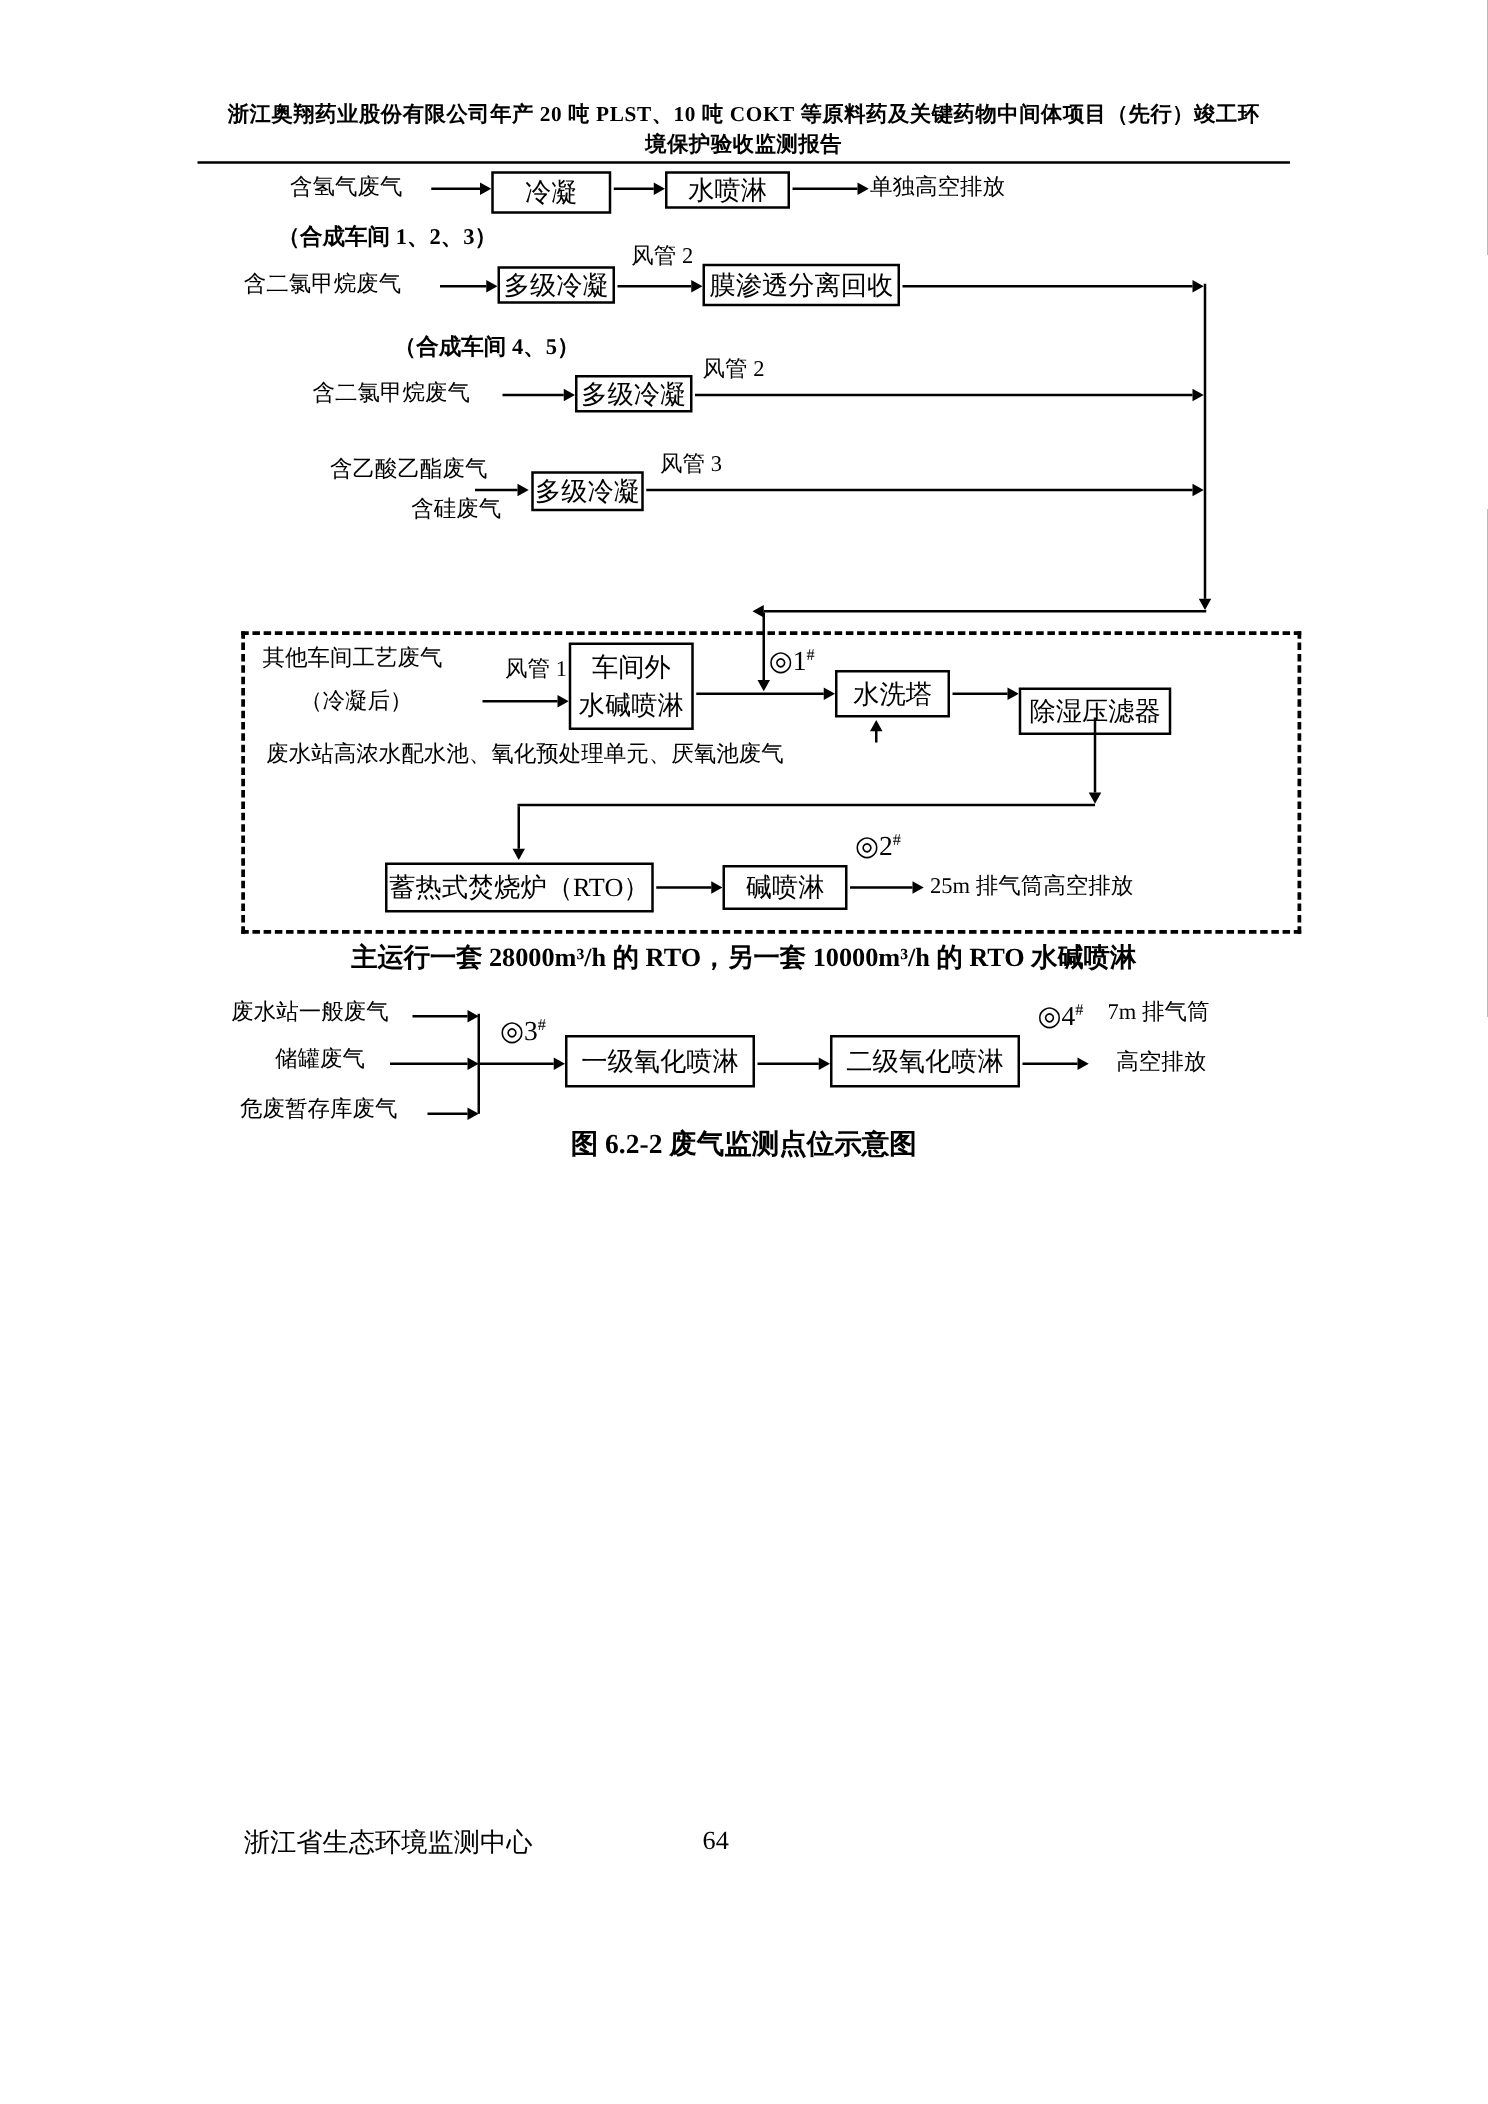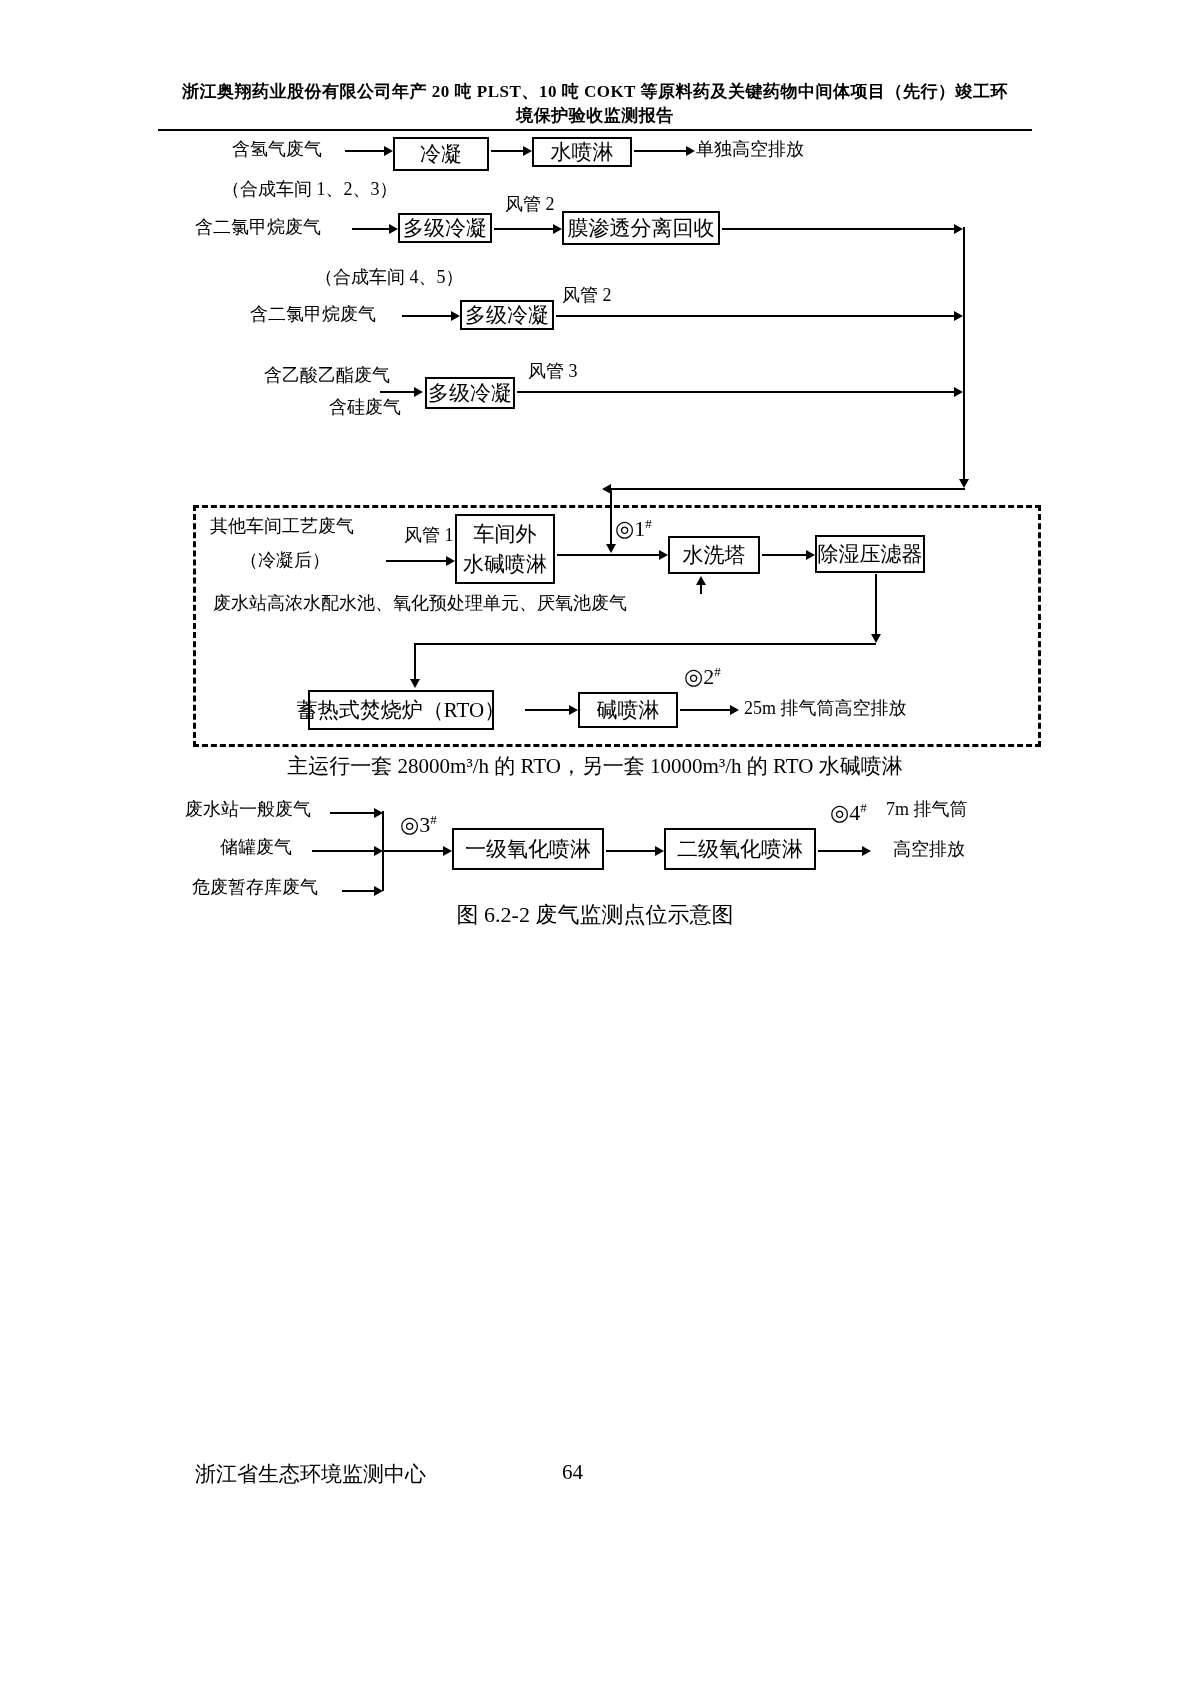--- a/index.html
+++ b/index.html
@@ -6,21 +6,21 @@
   .page{
     position:relative;
     width:1190px;height:1683px;
     margin:0 auto;
     background:#fff;
     font-family:"Liberation Serif","DejaVu Serif",serif;
     color:#000;
     overflow:hidden;
   }
   .t{position:absolute;font-size:18px;line-height:1.25;white-space:nowrap;}
-  .bold{font-weight:normal;}
+  .bold{font-weight:bold;}
   .hdr{position:absolute;width:100%;text-align:center;font-size:17px;font-weight:bold;letter-spacing:0.5px;}
   .rule{position:absolute;background:#000;height:2px;}
   .fbox{
     position:absolute;border:2px solid #000;background:#fff;
     box-sizing:border-box;display:flex;flex-direction:column;
     align-items:center;justify-content:center;text-align:center;
     font-size:21px;line-height:1.45;white-space:nowrap;
   }
   .dashedbox{position:absolute;border:3px dashed #000;box-sizing:border-box;background:transparent;}
   .hl{position:absolute;height:2px;background:#000;}
@@ -120,35 +120,35 @@
   <div class="hl" style="left:557px;top:554px;width:102px;"></div>
   <div class="ah ah-r" style="left:659px;top:550px;"></div>
   <div class="mp" style="left:615px;top:516px;">
     <span>◎1</span><sup>#</sup>
   </div>
   <div class="fbox" style="left:668px;top:536px;width:92px;height:38px;">
     <span>水洗塔</span>
   </div>
   <div class="hl" style="left:762px;top:554px;width:44px;"></div>
   <div class="ah ah-r" style="left:806px;top:550px;"></div>
-  <div class="fbox" style="left:815px;top:535px;width:110px;height:38px;">
+  <div class="fbox" style="left:815px;top:550px;width:122px;height:38px;">
     <span>除湿压滤器</span>
   </div>
 
   <div class="t" style="left:213px;top:592px;">废水站高浓水配水池、氧化预处理单元、厌氧池废气</div>
   <div class="ah ah-u" style="left:696px;top:576px;"></div>
   <div class="vl" style="left:700px;top:584px;height:10px;"></div>
 
   <div class="vl" style="left:875px;top:574px;height:60px;"></div>
   <div class="ah ah-d" style="left:871px;top:634px;"></div>
   <div class="hl" style="left:414px;top:643px;width:462px;"></div>
   <div class="vl" style="left:414px;top:645px;height:34px;"></div>
   <div class="ah ah-d" style="left:410px;top:679px;"></div>
 
-  <div class="fbox" style="left:308px;top:690px;width:186px;height:40px;">
+  <div class="fbox" style="left:308px;top:690px;width:215px;height:40px;">
     <span>蓄热式焚烧炉（RTO）</span>
   </div>
   <div class="hl" style="left:525px;top:709px;width:44px;"></div>
   <div class="ah ah-r" style="left:569px;top:705px;"></div>
   <div class="fbox" style="left:578px;top:692px;width:100px;height:36px;">
     <span>碱喷淋</span>
   </div>
   <div class="mp" style="left:684px;top:664px;">
     <span>◎2</span><sup>#</sup>
   </div>

